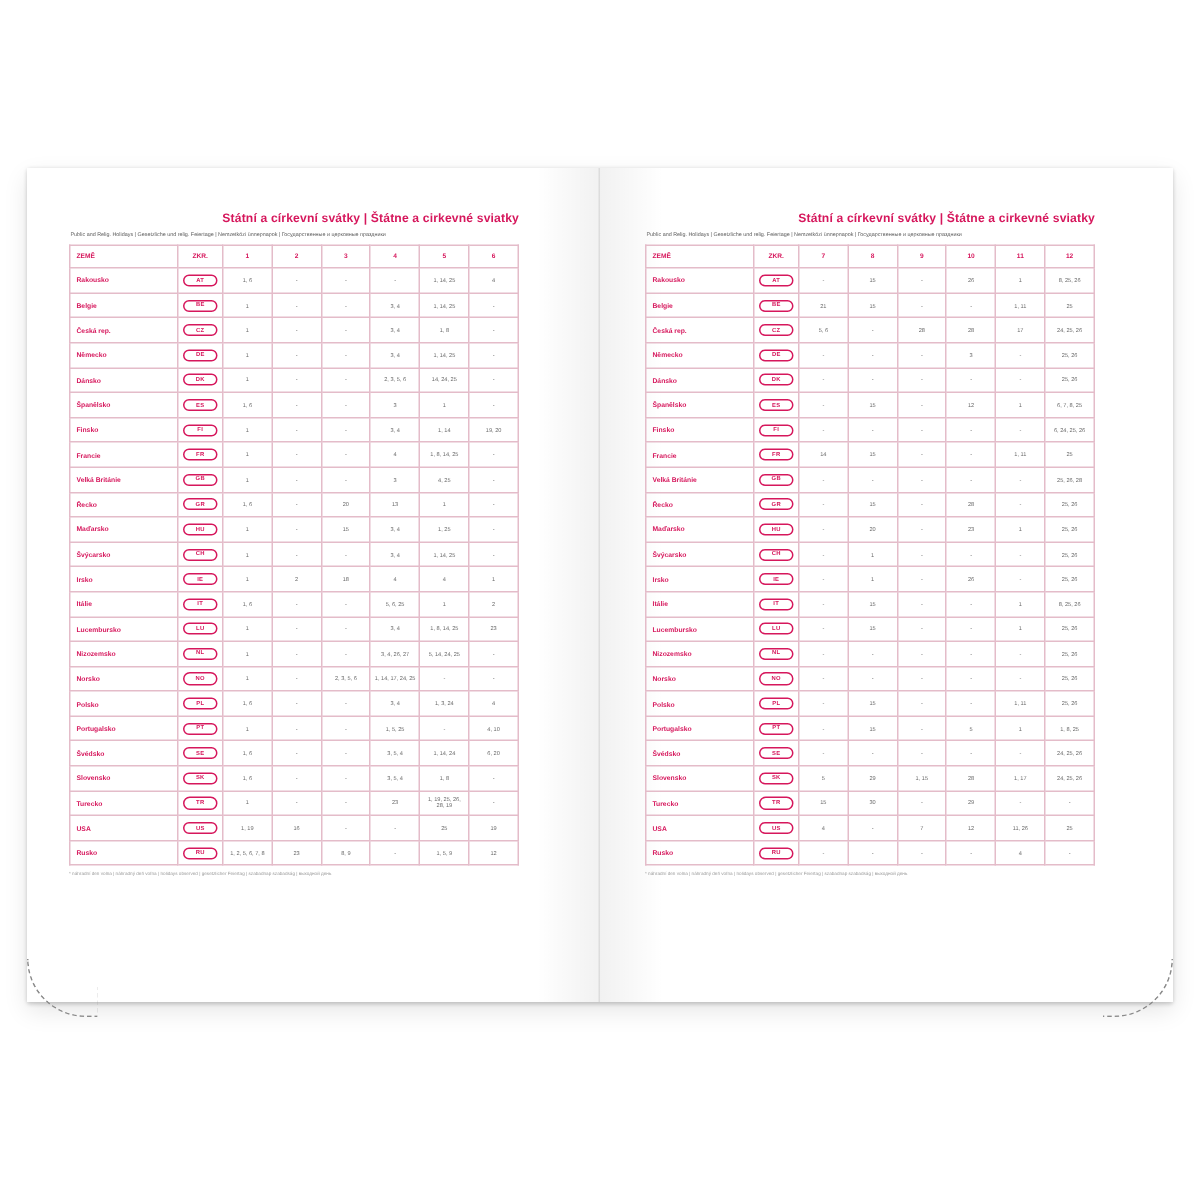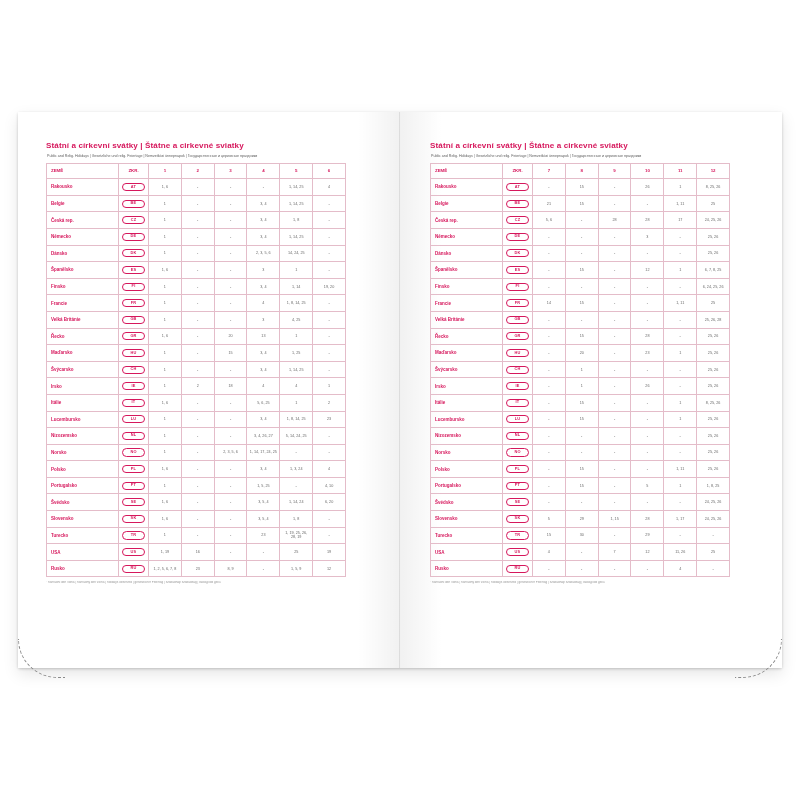--- a/index.html
+++ b/index.html
@@ -86,21 +86,21 @@
   
   .sheet {
     position: absolute;
     top: 30px;
     box-sizing: border-box;
   }
   .sheet-left  { left: 28px;  width: 300px; }
   .sheet-right { left: 412px; width: 300px; }
 
   .title {
-    text-align: left;
+    text-align: right;
     color: #d6175c;
     font-size: 8.1px;
     font-weight: bold;
     letter-spacing: 0.1px;
     margin: 0 0 3px 0;
     line-height: 1.1;
   }
 
   .subtitle {
     text-align: left;

